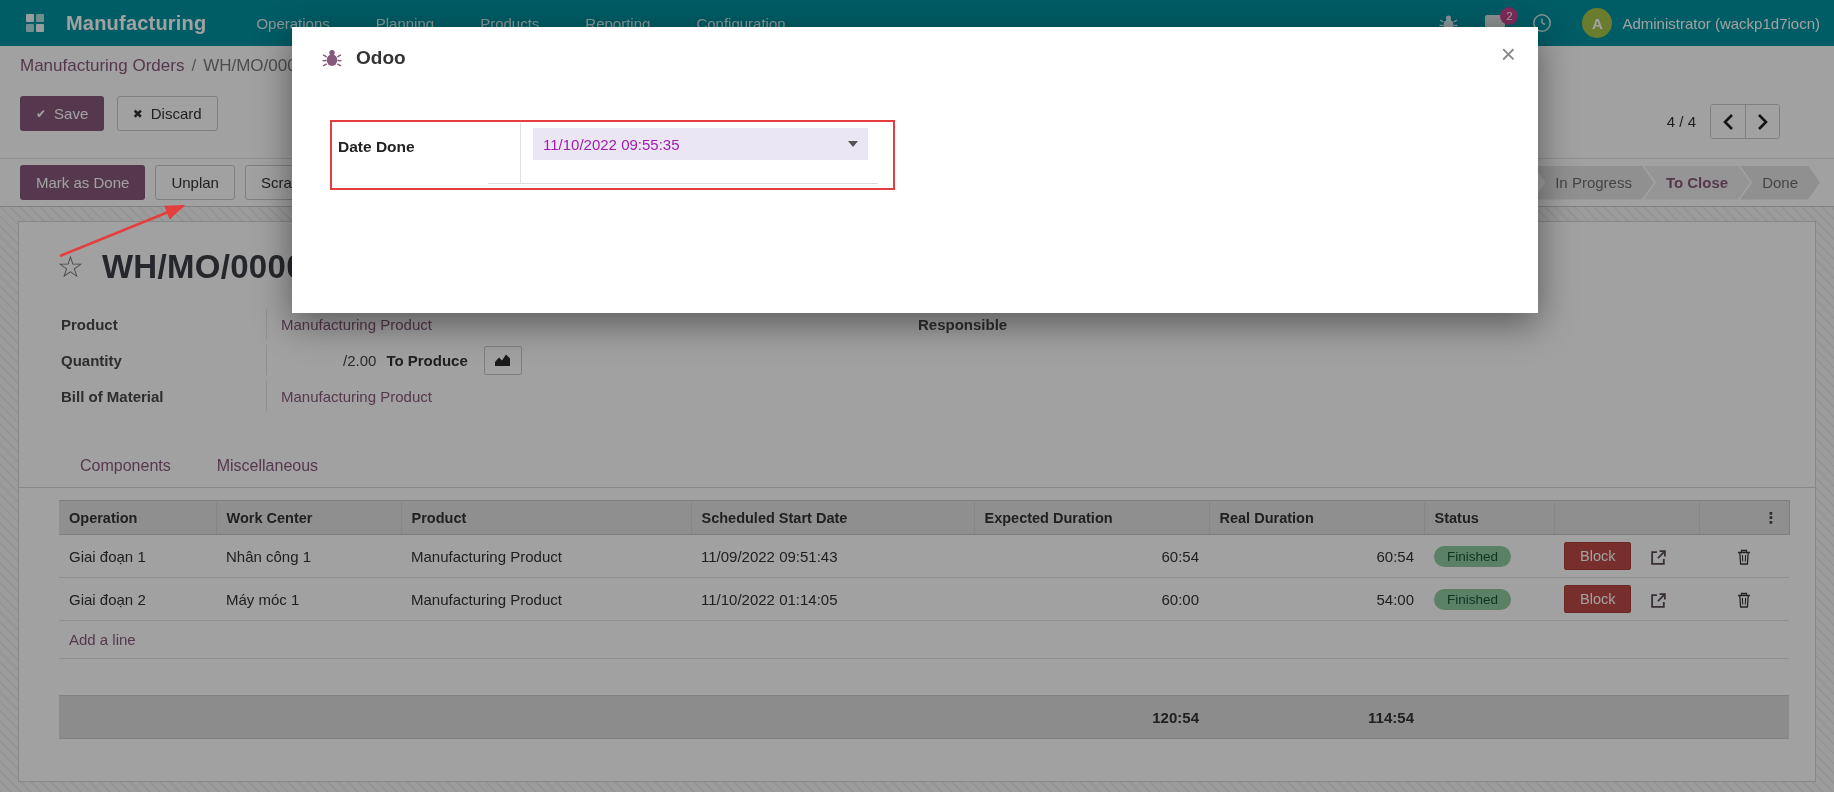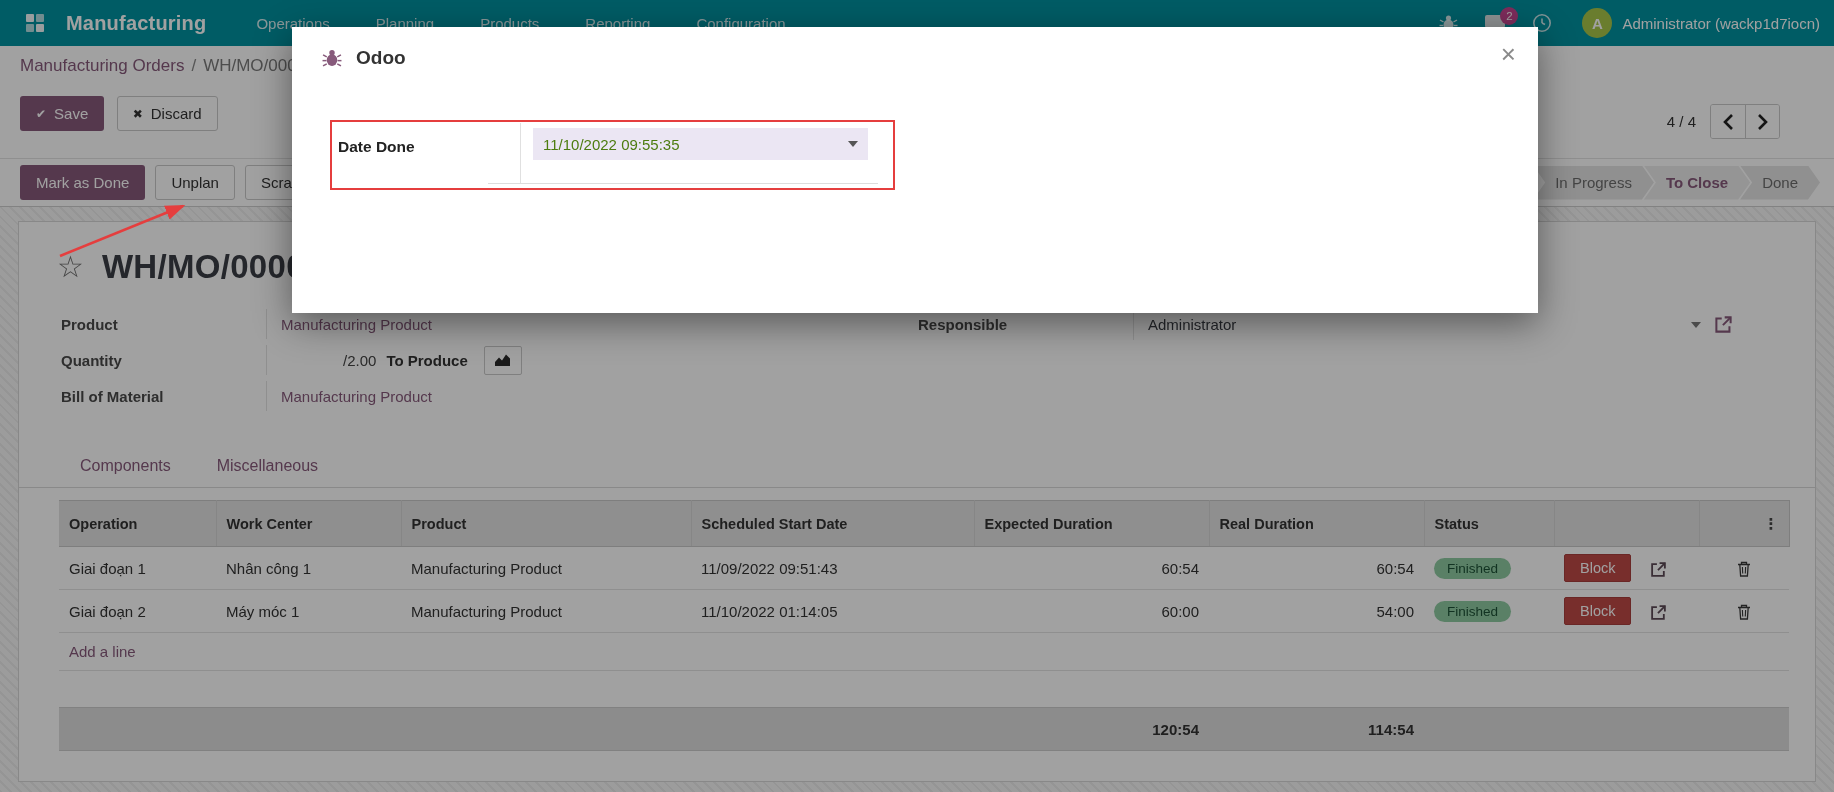--- a/index.html
+++ b/index.html
@@ -74,21 +74,21 @@
   .resp-wrap .caret { right:32px; border-top-color:#777; }
   .ext-btn { position:absolute; right:0; top:6px; cursor:pointer; display:flex; }
   
   .tabbar { display:flex; margin-top:30px; padding-left:38px; border-bottom:1px solid #d9d9d9; }
   .tab { font-size:16px; color:#875A7B; padding:12px 22px; cursor:pointer; border:1px solid transparent; margin-bottom:-1px; }
   .tab.active { color:#4c4c4c; background:#fff; border-color:#d9d9d9 #d9d9d9 #fff #d9d9d9; }
   
   table { border-collapse:collapse; table-layout:fixed; }
   .wo-table { margin:12px 28px 0 40px; width:1730px; }
   .wo-table th { background:#e3e3e3; border:1px solid #c8c8c8; border-left:none; border-right:1px solid #d4d4d4;
-    font-size:14.5px; font-weight:700; color:#333; text-align:left; padding:7px 10px; height:46px; }
+    font-size:14.5px; font-weight:700; color:#333; text-align:left; padding:7px 10px; height:34px; }
   .wo-table th:last-child { border-right:1px solid #c8c8c8; }
   .wo-table td { border-bottom:1px solid #e2e2e2; font-size:15px; color:#333; padding:7px 10px; height:39px; white-space:nowrap; overflow:hidden; }
   .num { text-align:right; }
   .pill { display:inline-block; background:#8FCBA2; color:#1d5236; font-size:13.5px; padding:3px 13px; border-radius:13px; }
   .block-btn { background:#BE4A47; color:#fff; font-size:14.5px; padding:5px 15px; border-radius:2px; border:1px solid #a83f3d;
     display:inline-block; cursor:pointer; }
   .row-ico { display:inline-flex; vertical-align:middle; cursor:pointer; }
   .ext2 { margin-left:14px; }
   .kebab { font-size:15px; color:#444; text-align:right; display:block; cursor:pointer; }
   .addline-row { margin:0 28px 0 40px; width:1730px; border-bottom:1px solid #e2e2e2; }
@@ -99,21 +99,21 @@
   
   .backdrop { position:absolute; inset:0; background:rgba(0,0,0,.37); z-index:50; }
   .modal { position:absolute; left:292px; top:27px; width:1246px; height:286px; background:#fff; z-index:60;
     box-shadow:0 10px 35px rgba(0,0,0,.45); }
   .modal-header { display:flex; align-items:center; padding:20px 26px 14px 30px; }
   .modal-title { font-size:19px; font-weight:700; color:#333; margin-left:14px; }
   .modal-close { position:absolute; right:22px; top:14px; font-size:26px; color:#8a8a8a; cursor:pointer; line-height:1; }
   .m-label { position:absolute; left:46px; top:111px; font-size:15.5px; font-weight:700; color:#222; }
   .m-vline { position:absolute; left:228px; top:96px; height:60px; width:1px; background:#e0e0e0; }
   .m-input { position:absolute; left:241px; top:101px; width:335px; height:32px; background:#EBE6F3; display:flex;
-    align-items:center; padding:0 26px 0 10px; font-size:15px; color:#4d7c0f; cursor:pointer; }
+    align-items:center; padding:0 26px 0 10px; font-size:15px; color:#a21caf; cursor:pointer; }
   .m-input .caret { top:13px; }
   .m-underline { position:absolute; left:196px; top:156px; width:390px; height:1px; background:#ddd; }
   .m-footer { position:absolute; left:32px; top:218px; display:flex; align-items:center; }
   .validate-btn { background:#875A7B; color:#fff; font-size:15px; padding:9px 19px; border-radius:3px; cursor:pointer; }
   .cancel-btn { color:#333; font-size:15px; margin-left:30px; padding:9px 10px; cursor:pointer; }
   
   .anno-box { position:absolute; left:330px; top:120px; width:565px; height:70px; border:2px solid #E53E3E; z-index:70; pointer-events:none; }
   .anno-arrow { position:absolute; left:40px; top:190px; z-index:70; pointer-events:none; }
   svg { display:block; }
 </style>
@@ -250,33 +250,20 @@
         <div class="frow">
           <span class="flabel">Bill of Material</span>
           <span class="fval">
               <span class="link-val">Manufacturing Product</span>
             </span>
         </div>
       </div>
       <div class="fgroup rgroup">
         <div class="frow">
           <span class="flabel">Responsible</span>
-          <span class="fval">
-            <span class="resp-wrap">
-              <span class="resp-val">Administrator</span>
-              <span class="caret"></span>
-              <span class="ext-btn">
-                <svg width="19" height="19" viewBox="0 0 16 16">
-                  <path d="M6.5 3 H2 V14 H13 V9.5" fill="none" stroke="#875A7B" stroke-width="1.7"></path>
-                  <path d="M9 2 H14 V7" fill="none" stroke="#875A7B" stroke-width="1.7"></path>
-                  <line x1="14" y1="2" x2="7.5" y2="8.5" stroke="#875A7B" stroke-width="1.7"></line>
-                </svg>
-              </span>
-            </span>
-          </span>
         </div>
       </div>
     </div>
 
     <div class="tabbar">
       <span class="tab">Components</span>
       <span class="tab">Miscellaneous</span>
     </div>
 
     <table class="wo-table">

